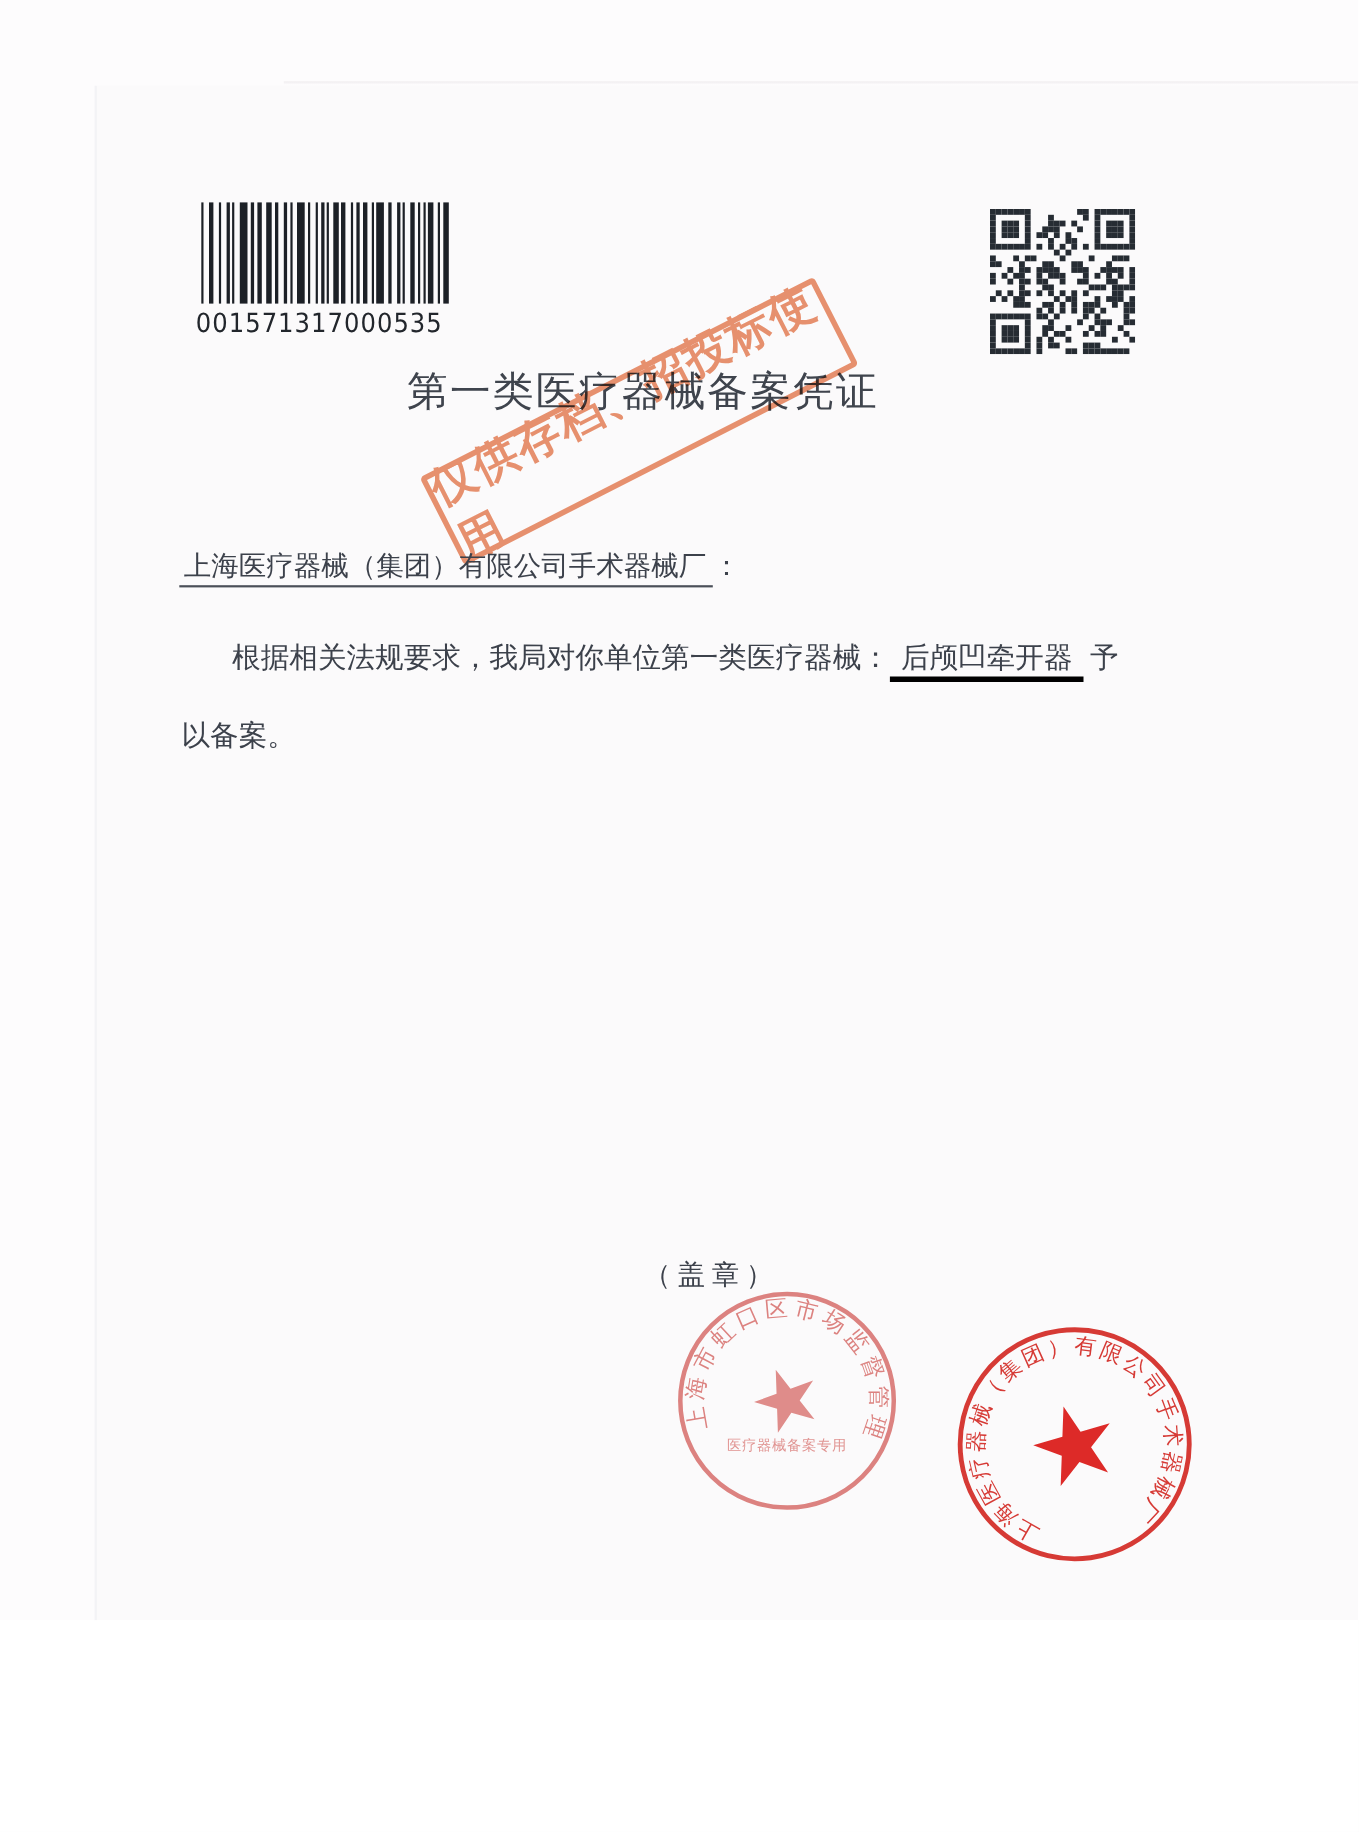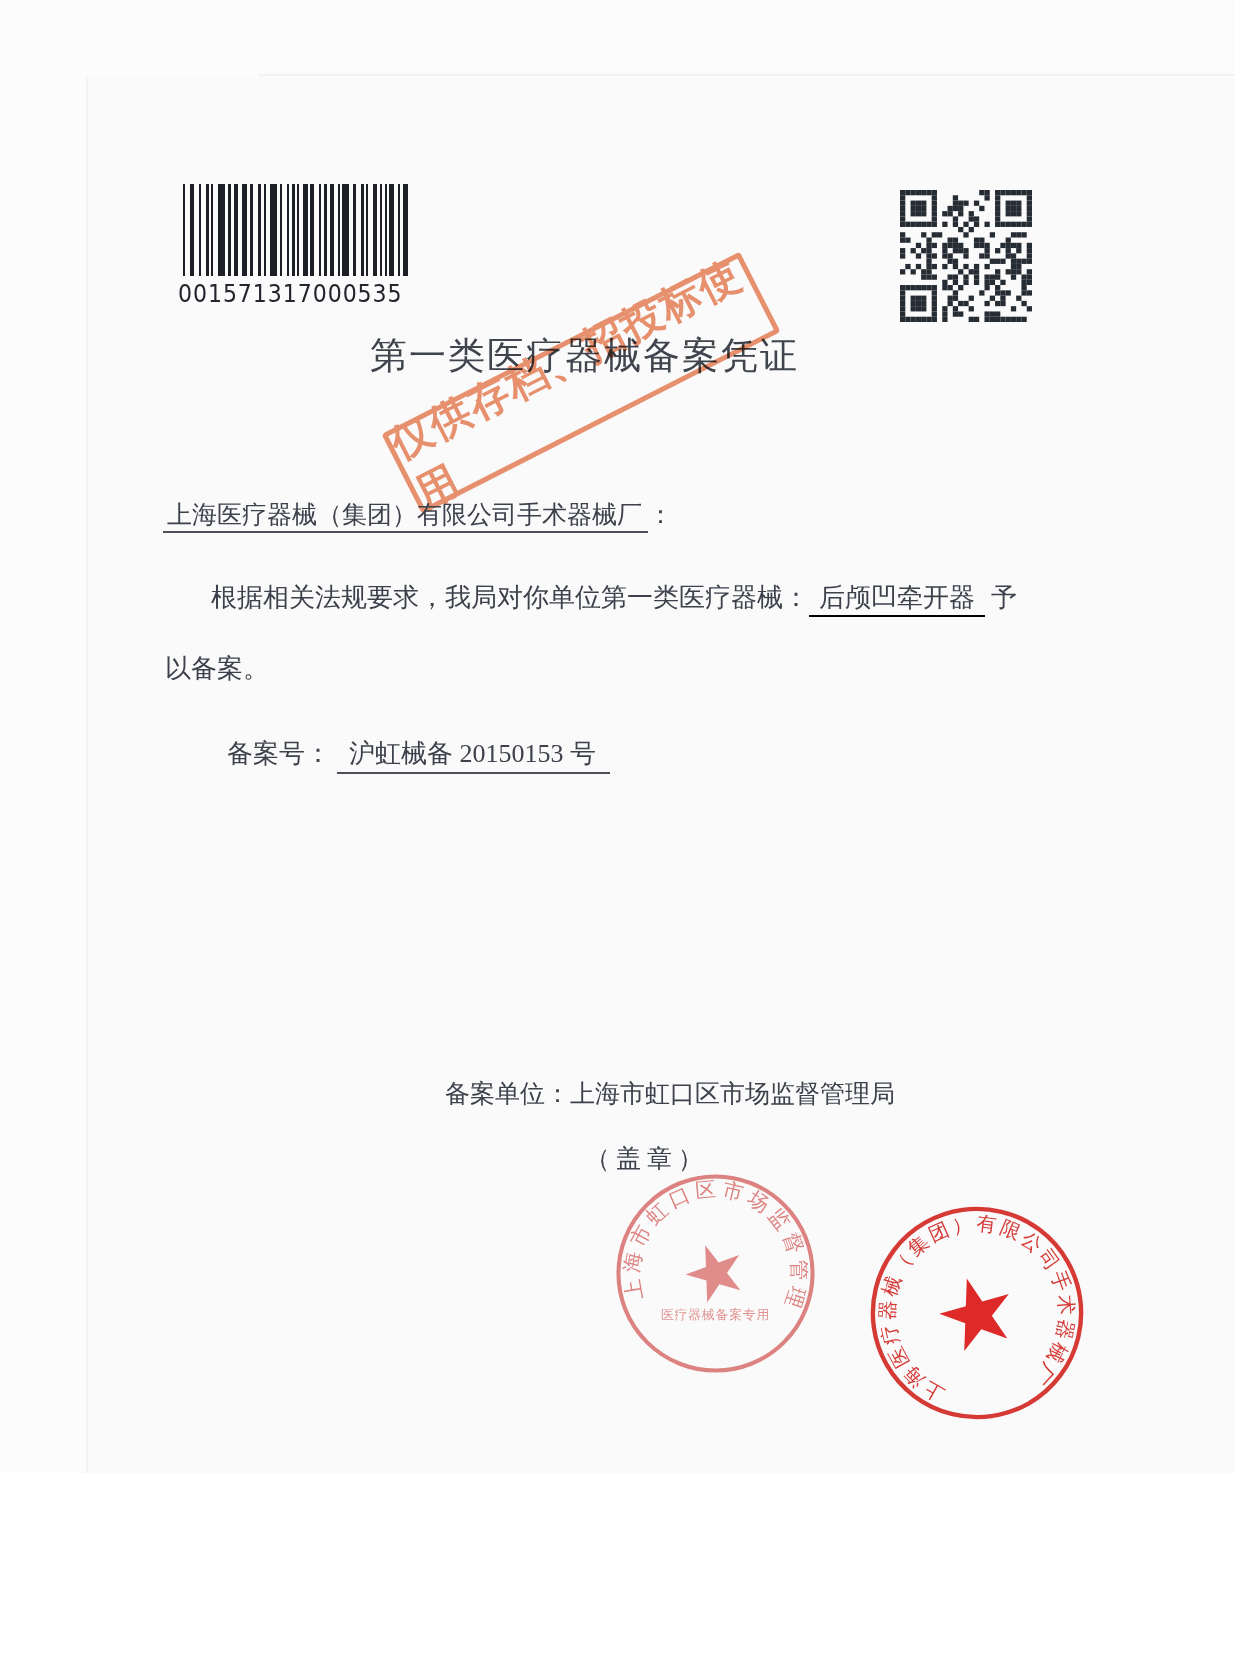--- a/index.html
+++ b/index.html
@@ -32,21 +32,21 @@
     transform:rotate(-27deg);transform-origin:center;
     border:5px solid #e8845c;border-radius:4px;
     display:flex;align-items:center;justify-content:center;
     color:#e8845c;font-size:41px;letter-spacing:2px;font-weight:bold;
     opacity:.88;mix-blend-mode:multiply;}
   
   .line{position:absolute;white-space:nowrap;}
   .recipient{left:163px;top:498px;font-size:25px;}
   .recipient .u{border-bottom:2px solid #4a4f58;padding:0 6px 3px 4px;}
   .para1{left:211px;top:580px;font-size:26px;}
-  .para1 .u{border-bottom:2px solid #000000;padding:0 10px 3px 10px;}
+  .para1 .u{border-bottom:5px solid #000000;padding:0 10px 3px 10px;}
   .para1 .after{margin-left:6px;}
   .para2{left:165px;top:651px;font-size:26px;}
   .filing{left:227px;top:736px;font-size:26px;}
   .filing .u{border-bottom:2px solid #4a4f58;padding:0 14px 4px 12px;margin-left:6px;}
   .unit{left:445px;top:1077px;font-size:25px;}
   .seal-hint{left:585px;top:1142px;font-size:25px;letter-spacing:6px;}
   .dateline{left:491px;top:1311px;font-size:26px;}
   .dateline .g1{margin-left:44px;}
   .dateline .g2{margin-left:34px;}
   .dateline .g3{margin-left:30px;}
@@ -401,27 +401,21 @@
   <div class="line recipient">
     <span class="u">上海医疗器械（集团）有限公司手术器械厂</span><span>：</span>
   </div>
 
   <div class="line para1">
     <span>根据相关法规要求，我局对你单位第一类医疗器械：</span><span class="u">后颅凹牵开器</span><span class="after">予</span>
   </div>
 
   <div class="line para2">以备案。</div>
 
-  <div class="line filing">
-    <span>备案号：</span><span class="u">沪虹械备 20150153 号</span>
-  </div>
-
-  <div class="line unit">
-    <span>备案单位：</span><span>上海市虹口区市场监督管理局</span>
-  </div>
+
 
   <div class="line seal-hint">（盖章）</div>
 
 
   <svg class="stamp stamp-left" viewBox="0 0 300 300" xmlns="http://www.w3.org/2000/svg">
     <circle cx="150" cy="150" r="142" fill="none" stroke="#d96a66" stroke-width="6"></circle>
     <path id="arcL" d="M45,188 A112,112 0 1 1 255,188" fill="none"></path>
     <text font-size="30" letter-spacing="7" fill="#d96a66" font-family="Liberation Serif, DejaVu Serif, serif">
       <textPath href="#arcL" startOffset="2">上海市虹口区市场监督管理局</textPath>
     </text>

